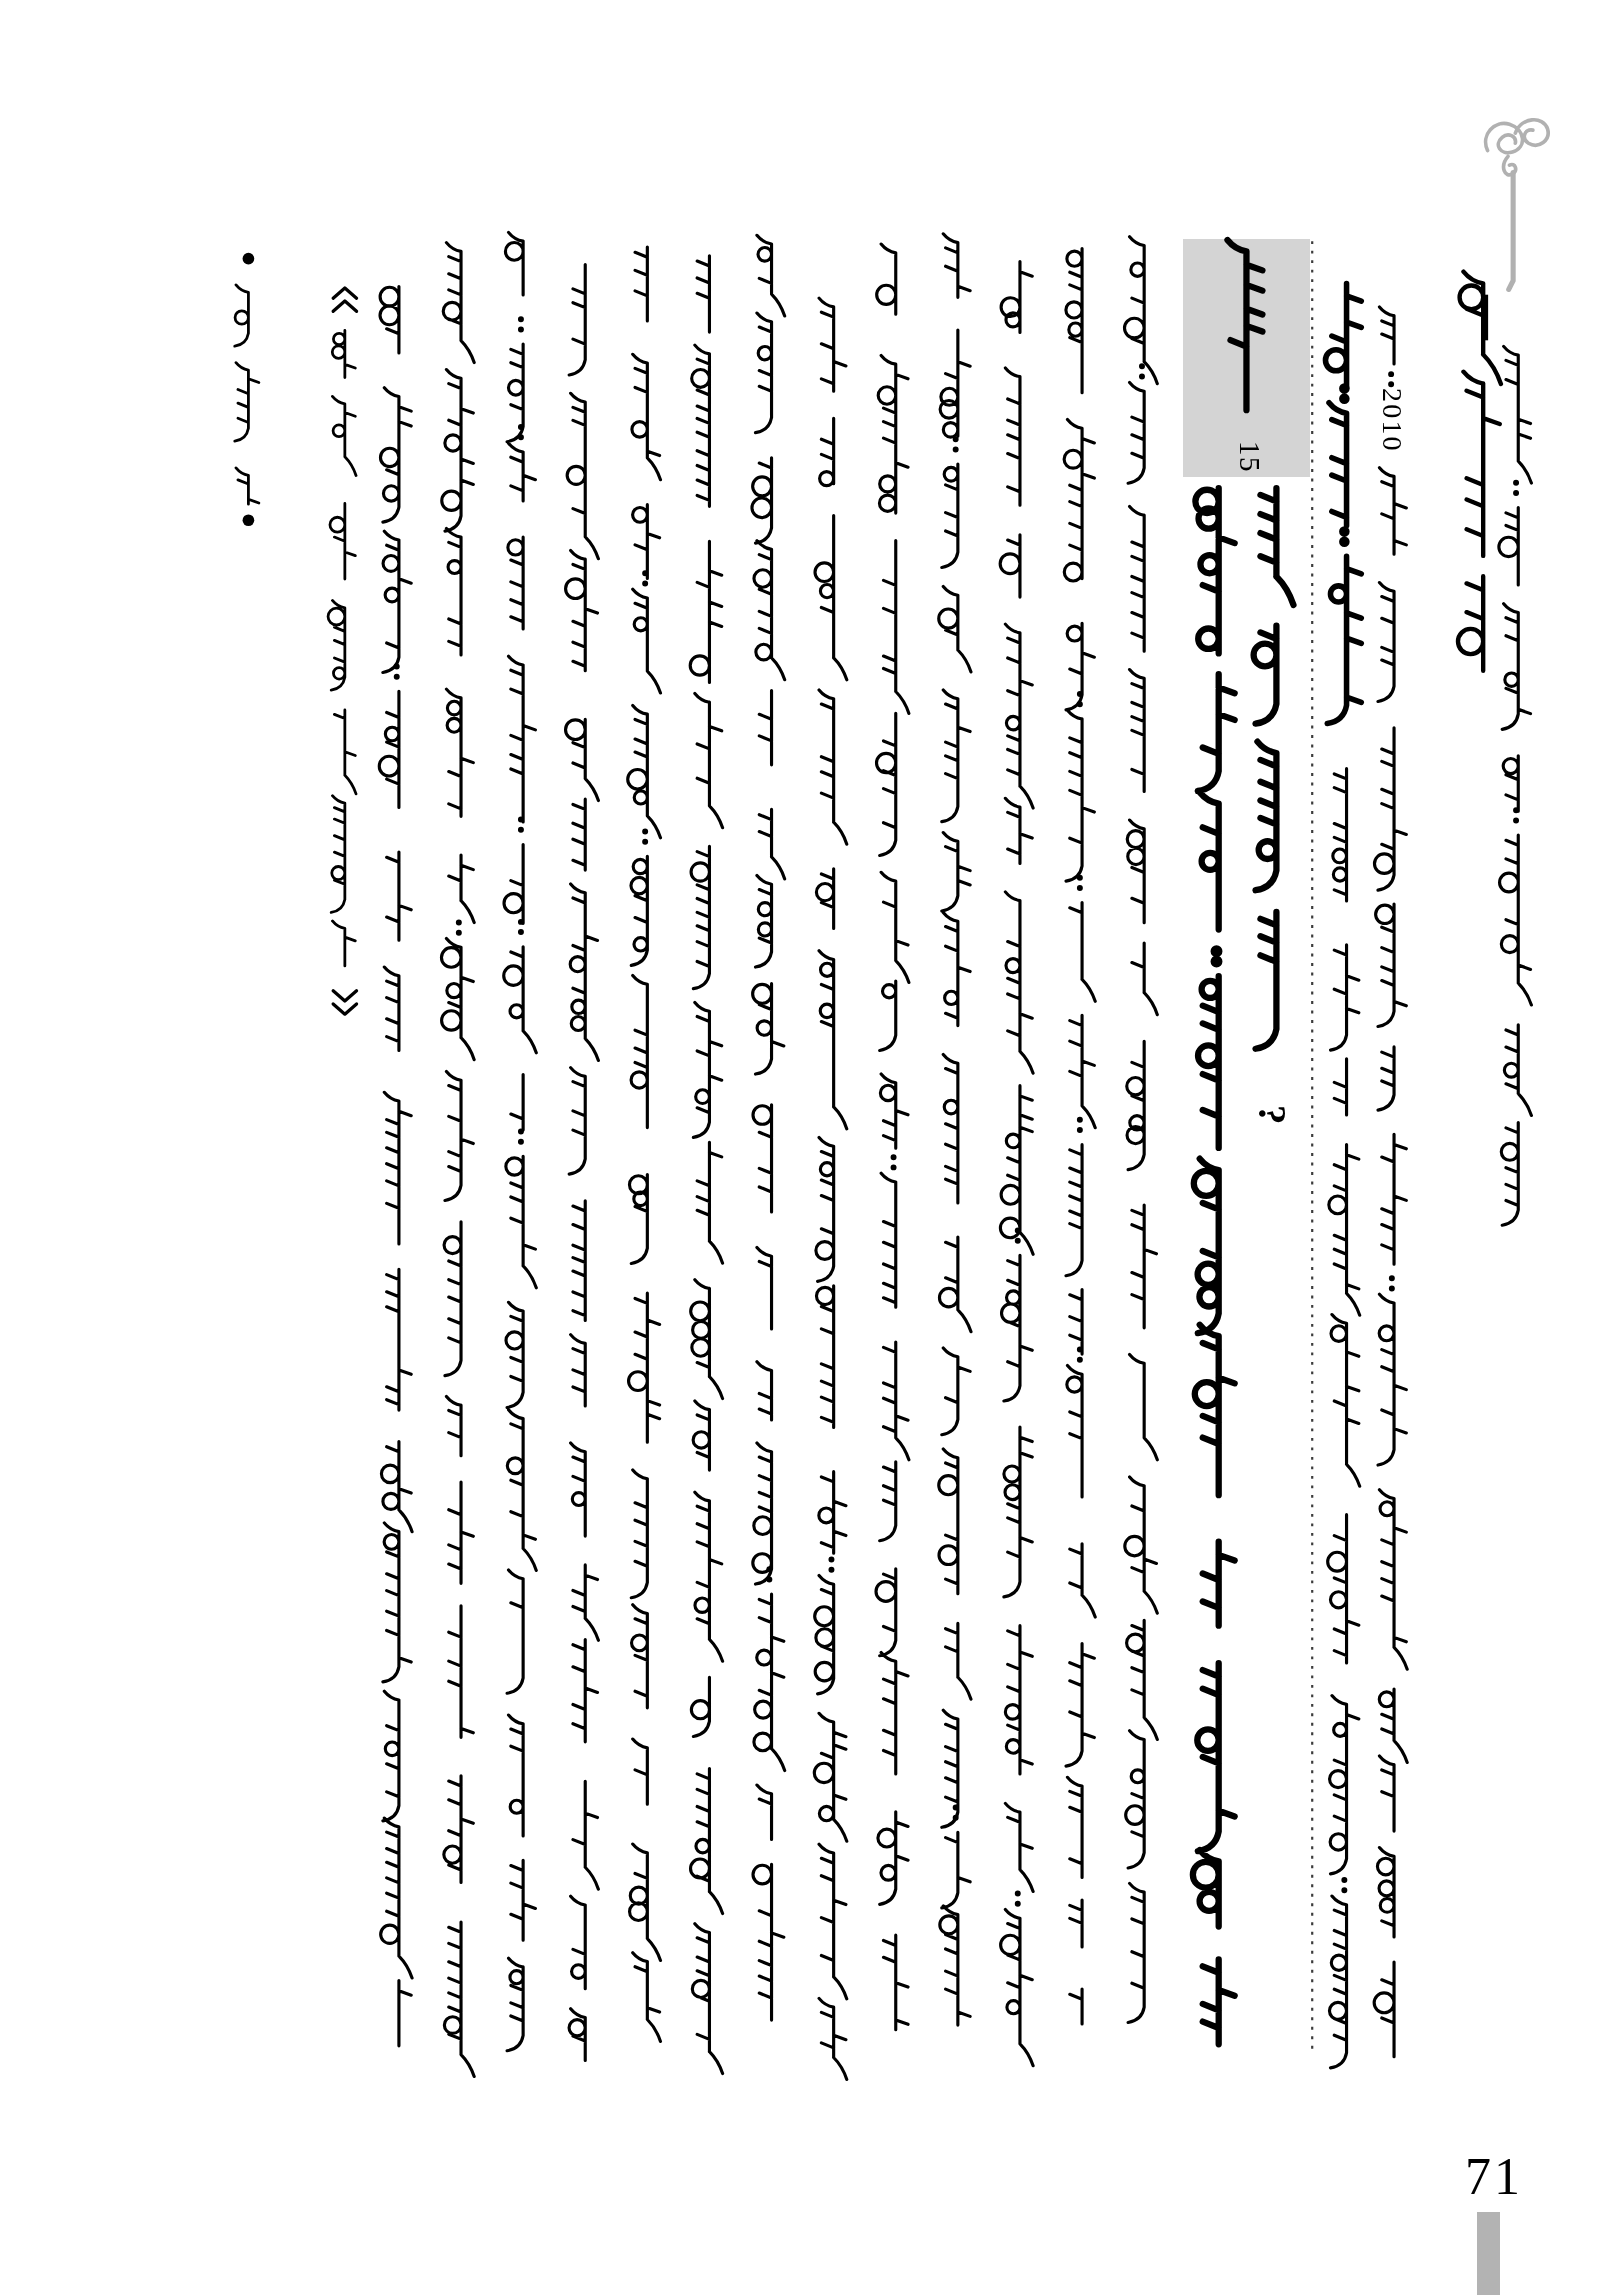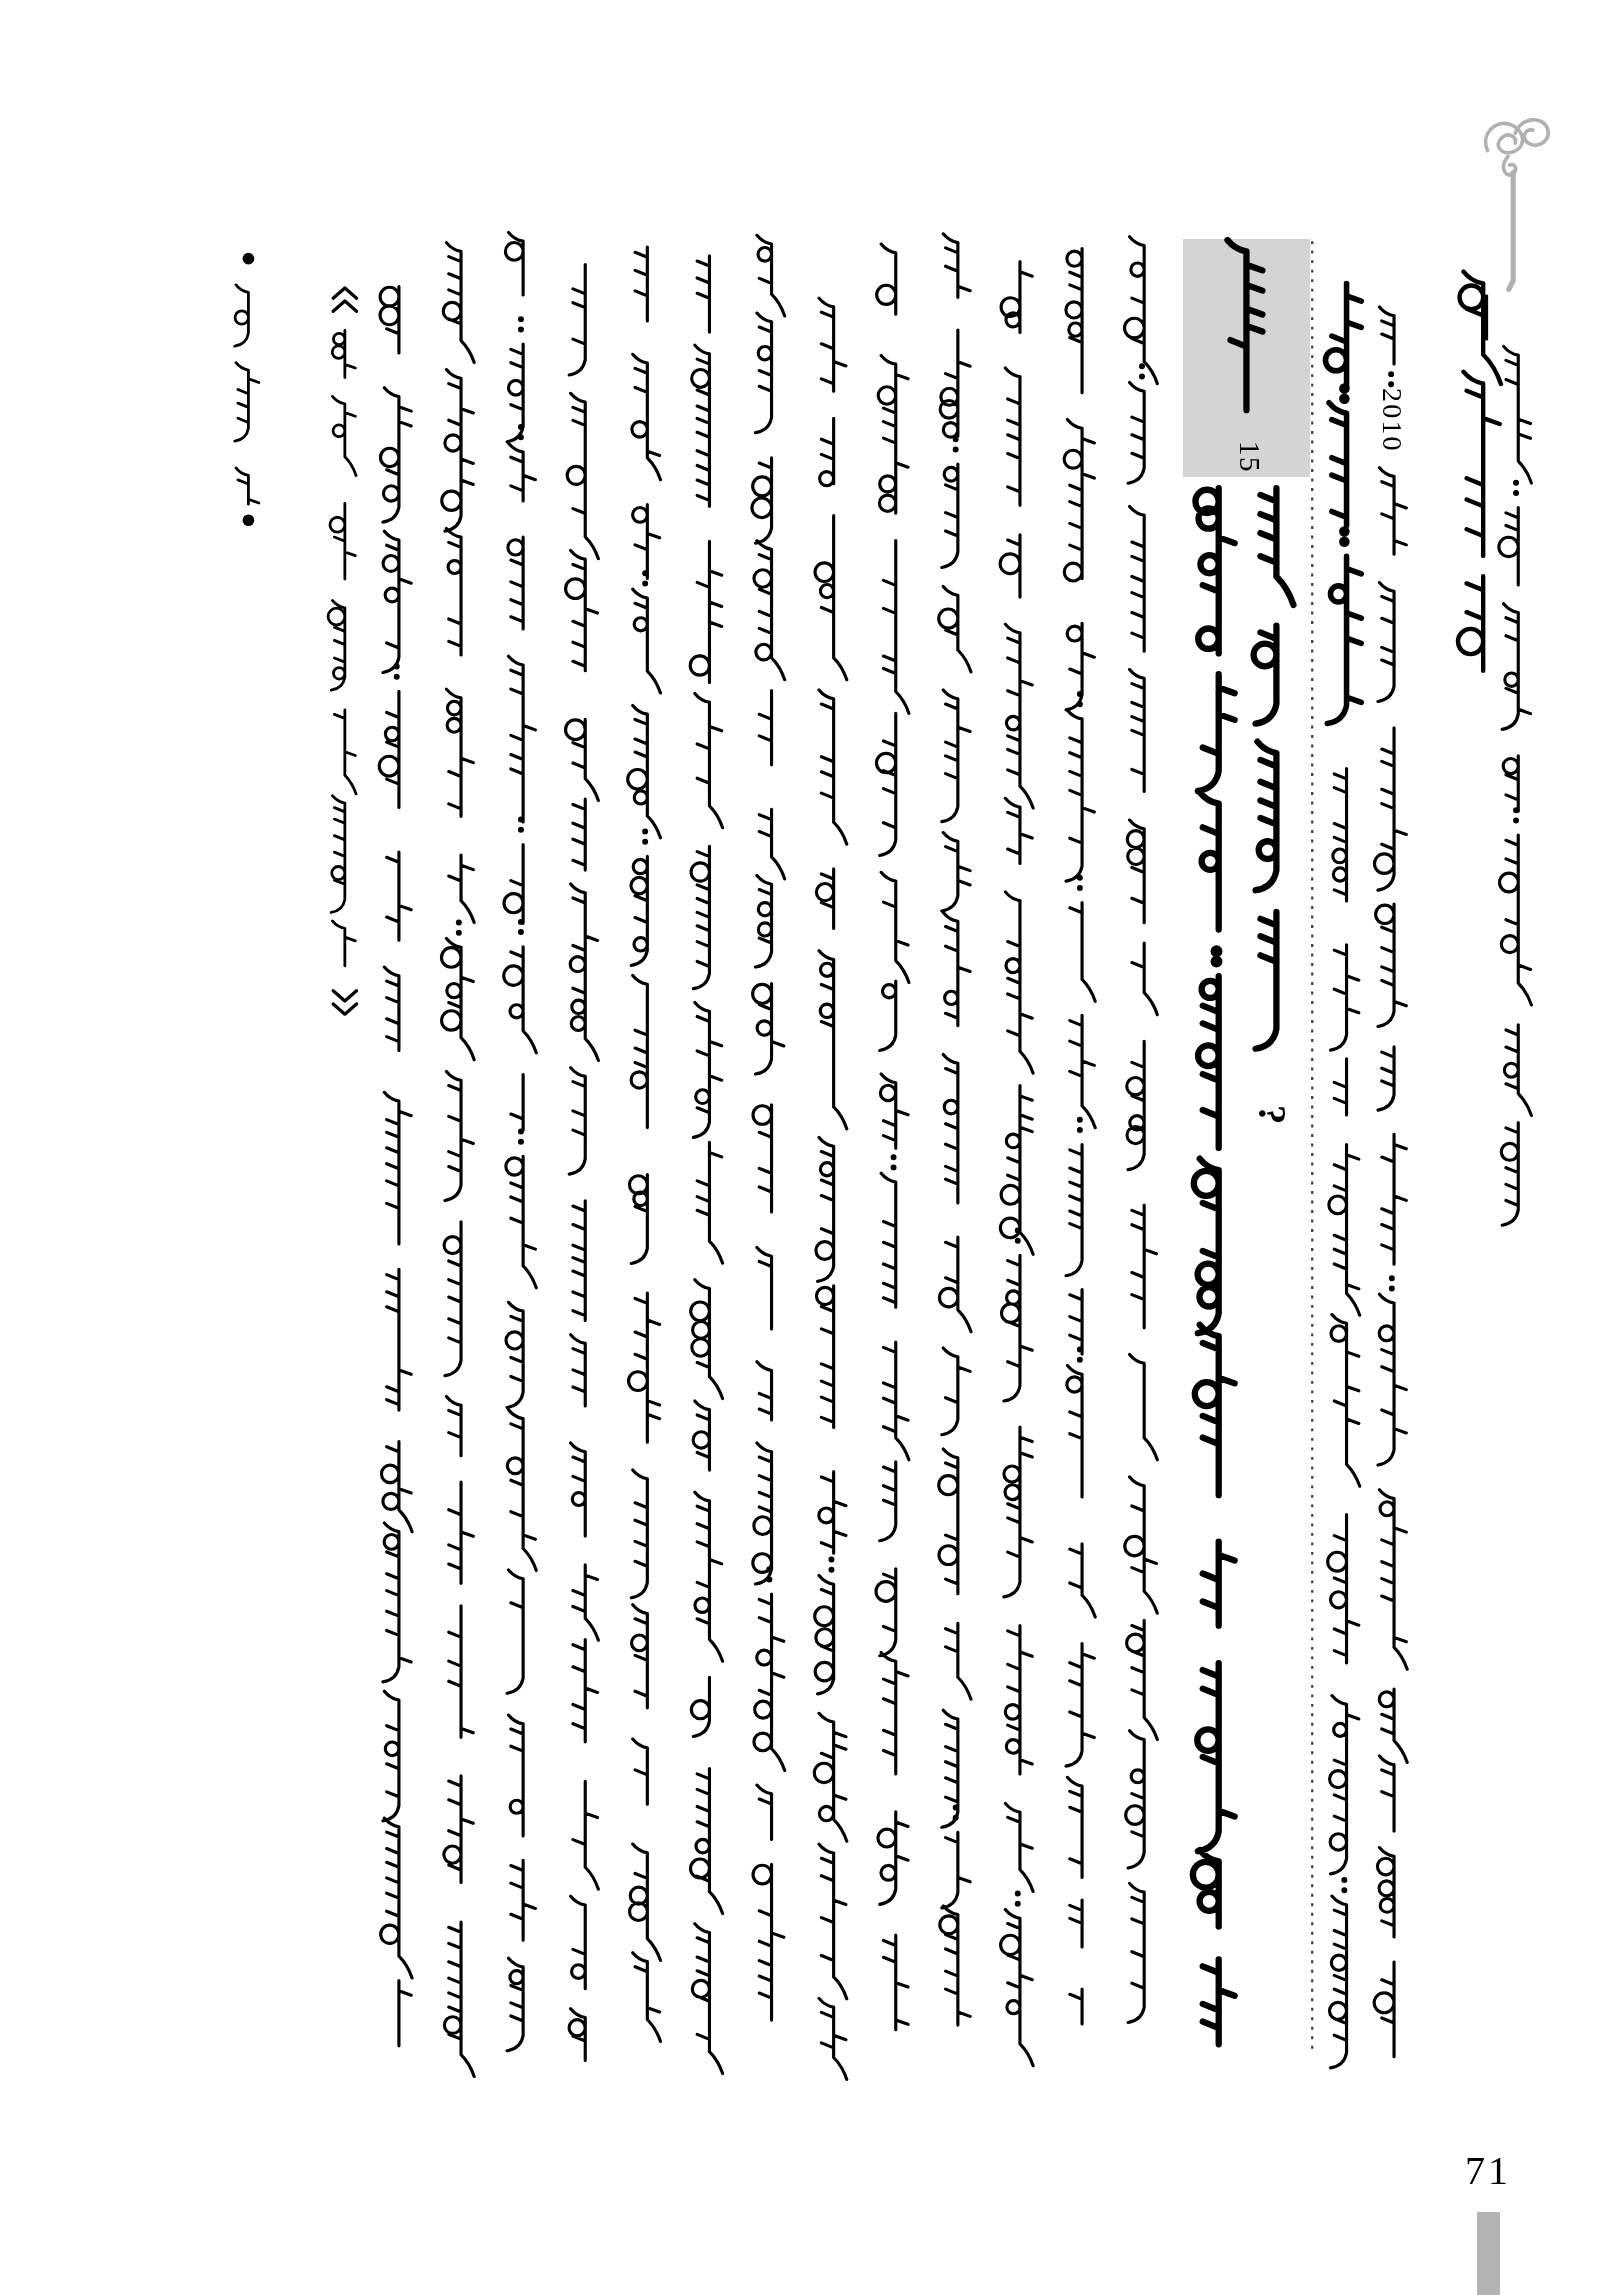--- a/index.html
+++ b/index.html
@@ -15,21 +15,21 @@
     position:absolute;
     background:#d4d4d4;
   }
   .abs{position:absolute;color:#000;white-space:nowrap;}
   .rot90{transform:rotate(90deg);transform-origin:top left;}
   #art{position:absolute;left:0;top:0;pointer-events:none;}
   .year-text{font-size:28px;letter-spacing:2.2px;}
   .box-number{font-size:29px;letter-spacing:1.5px;}
   .question-mark{font-size:39px;font-weight:bold;}
   .em-dash{font-size:45px;font-weight:bold;}
-  .page-number{font-size:40px;letter-spacing:2.9px;}
+  .page-number{font-size:52px;letter-spacing:2.9px;}
   .side-bar{position:absolute;background:#b3b3b3;}
 </style>
 </head>
 <body>
 
 <div class="page">
 
   <div class="gray-box" style="left:1183px;top:239px;width:127px;height:238px;"></div>
 
   <svg id="art" width="1622" height="2295" viewBox="0 0 2220 3141">

